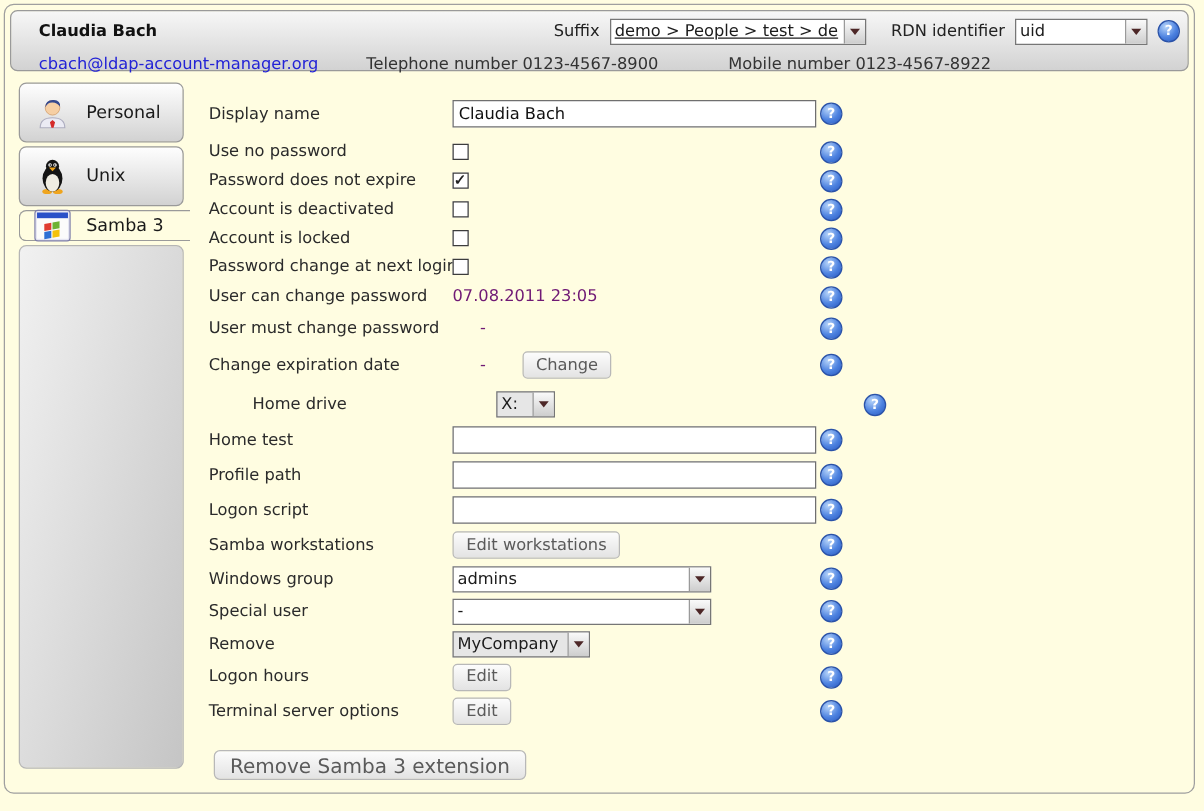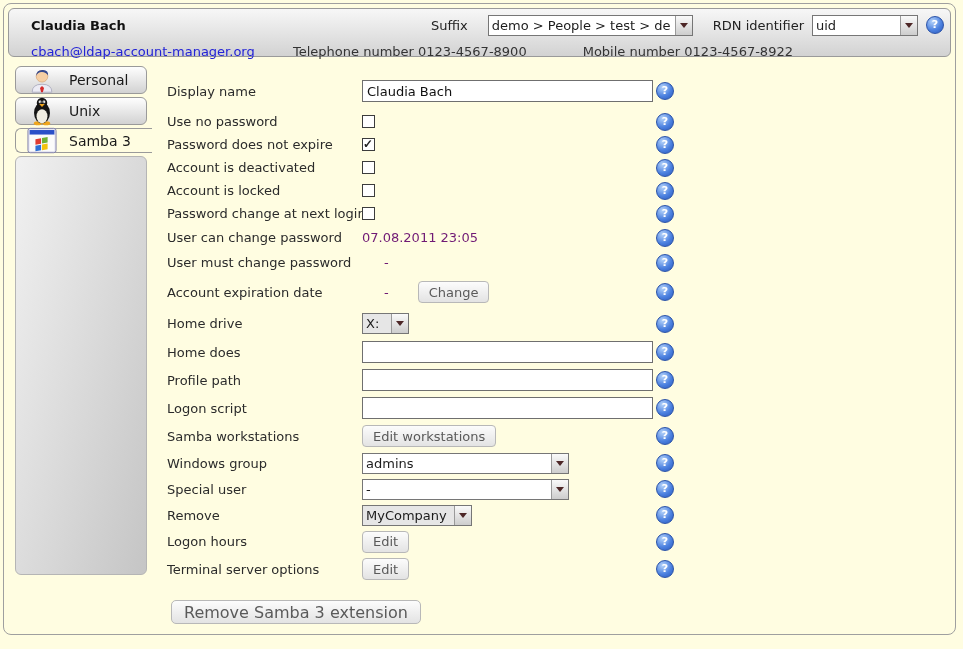--- a/index.html
+++ b/index.html
@@ -49,41 +49,41 @@
     display:inline-block;width:16px;height:16px;border-radius:50%;
     background:radial-gradient(circle at 35% 28%,#b6d4fa,#4d82e0 55%,#2757bd);
     border:1px solid #2a52a8;box-sizing:content-box;
     color:#fff;font-weight:bold;font-size:11px;line-height:16px;text-align:center;
     cursor:pointer;
   }
   
   .bodyarea{position:absolute;left:4px;top:57px;right:4px;bottom:0;}
   .sidebar{position:absolute;left:7px;top:5px;width:140px;}
   .tab{
-    width:132px;height:28px;box-sizing:border-box;margin-bottom:3px;
+    width:132px;height:48px;box-sizing:border-box;margin-bottom:3px;
     border:1px solid #9a9a9a;border-radius:6px;
     background:linear-gradient(#fefefe,#d2d2d2);
     display:flex;align-items:center;cursor:pointer;
   }
   .tab .ticon{margin-left:11px;width:30px;height:30px;flex:0 0 30px;}
   .tab .tlabel{margin-left:12px;font-size:14px;color:#1a1a1a;}
   .tab.active{
     width:137px;height:25px;background:#fffde1;
     border-right:none;border-radius:6px 0 0 6px;
   }
   .filler{
     width:132px;height:419px;box-sizing:border-box;margin-top:0;
     border:1px solid #b5b5b5;border-radius:6px;
     background:linear-gradient(105deg,#f1f1f1,#c5c5c5);
   }
   
   .content{margin-left:159px;padding-top:15px;width:530px;}
   .row{display:grid;grid-template-columns:195px 294px 20px;align-items:center;}
   .h23{height:23px;} .h25{height:25px;} .h26{height:26px;} .h27{height:27px;}
-  .h28{height:28px;} .h29{height:29px;} .h30{height:30px;} .h34{height:34px;}
+  .h28{height:28px;} .h29{height:29px;margin-left:35px;} .h30{height:30px;} .h34{height:34px;}
   .mt4{margin-top:4px;}
   .lbl{color:#2b2b2b;white-space:nowrap;}
   .txt{
     box-sizing:border-box;height:22px;width:291px;border:1px solid #6f6f6f;
     background:#fff;font:13px "DejaVu Sans","Liberation Sans",sans-serif;
     padding:1px 4px;color:#111;
   }
   .cb{
     -webkit-appearance:none;appearance:none;width:13px;height:13px;margin:0;
     border:1px solid #3c3c3c;background:#fff;position:relative;cursor:pointer;
@@ -109,21 +109,21 @@
 </head>
 <body>
 
 <div class="frame">
 
   <div class="hdr">
     <div class="hdr-r1">
       <span class="uname">Claudia Bach</span>
       <span class="hdr-right">
         <span class="hdr-lbl">Suffix</span>
-        <span class="fsel w205" style="margin-left:20px;">
+        <span class="fsel w205" style="margin-left:8px;text-decoration:underline;">
           <span class="val">demo &gt; People &gt; test &gt; de</span>
           <span class="abtn">
               <span class="tri"></span>
             </span>
         </span>
         <span class="hdr-lbl" style="margin-left:20px;">RDN identifier</span>
         <span class="fsel w106" style="margin-left:8px;gap:20px;">
           <span class="val">uid</span>
           <span class="abtn">
               <span class="tri"></span>
@@ -249,21 +249,21 @@
 
       <div class="row h25">
         <span class="lbl">User must change password</span>
         <span class="ctl">
             <span class="sval dash">-</span>
           </span>
         <span class="help">?</span>
       </div>
 
       <div class="row h34">
-        <span class="lbl">Account expiration date</span>
+        <span class="lbl">Change expiration date</span>
         <span class="ctl">
           <span class="sval dash">-</span>
           <button class="btn chg">Change</button>
         </span>
         <span class="help">?</span>
       </div>
 
       <div class="row h29">
         <span class="lbl">Home drive</span>
         <span class="ctl">
@@ -271,21 +271,21 @@
             <span class="val">X:</span>
             <span class="abtn">
                 <span class="tri"></span>
               </span>
           </span>
         </span>
         <span class="help">?</span>
       </div>
 
       <div class="row h28">
-        <span class="lbl">Home does</span>
+        <span class="lbl">Home test</span>
         <span class="ctl">
             <input class="txt" value="" style="">
           </span>
         <span class="help">?</span>
       </div>
 
       <div class="row h28">
         <span class="lbl">Profile path</span>
         <span class="ctl">
             <input class="txt" value="" style="">

